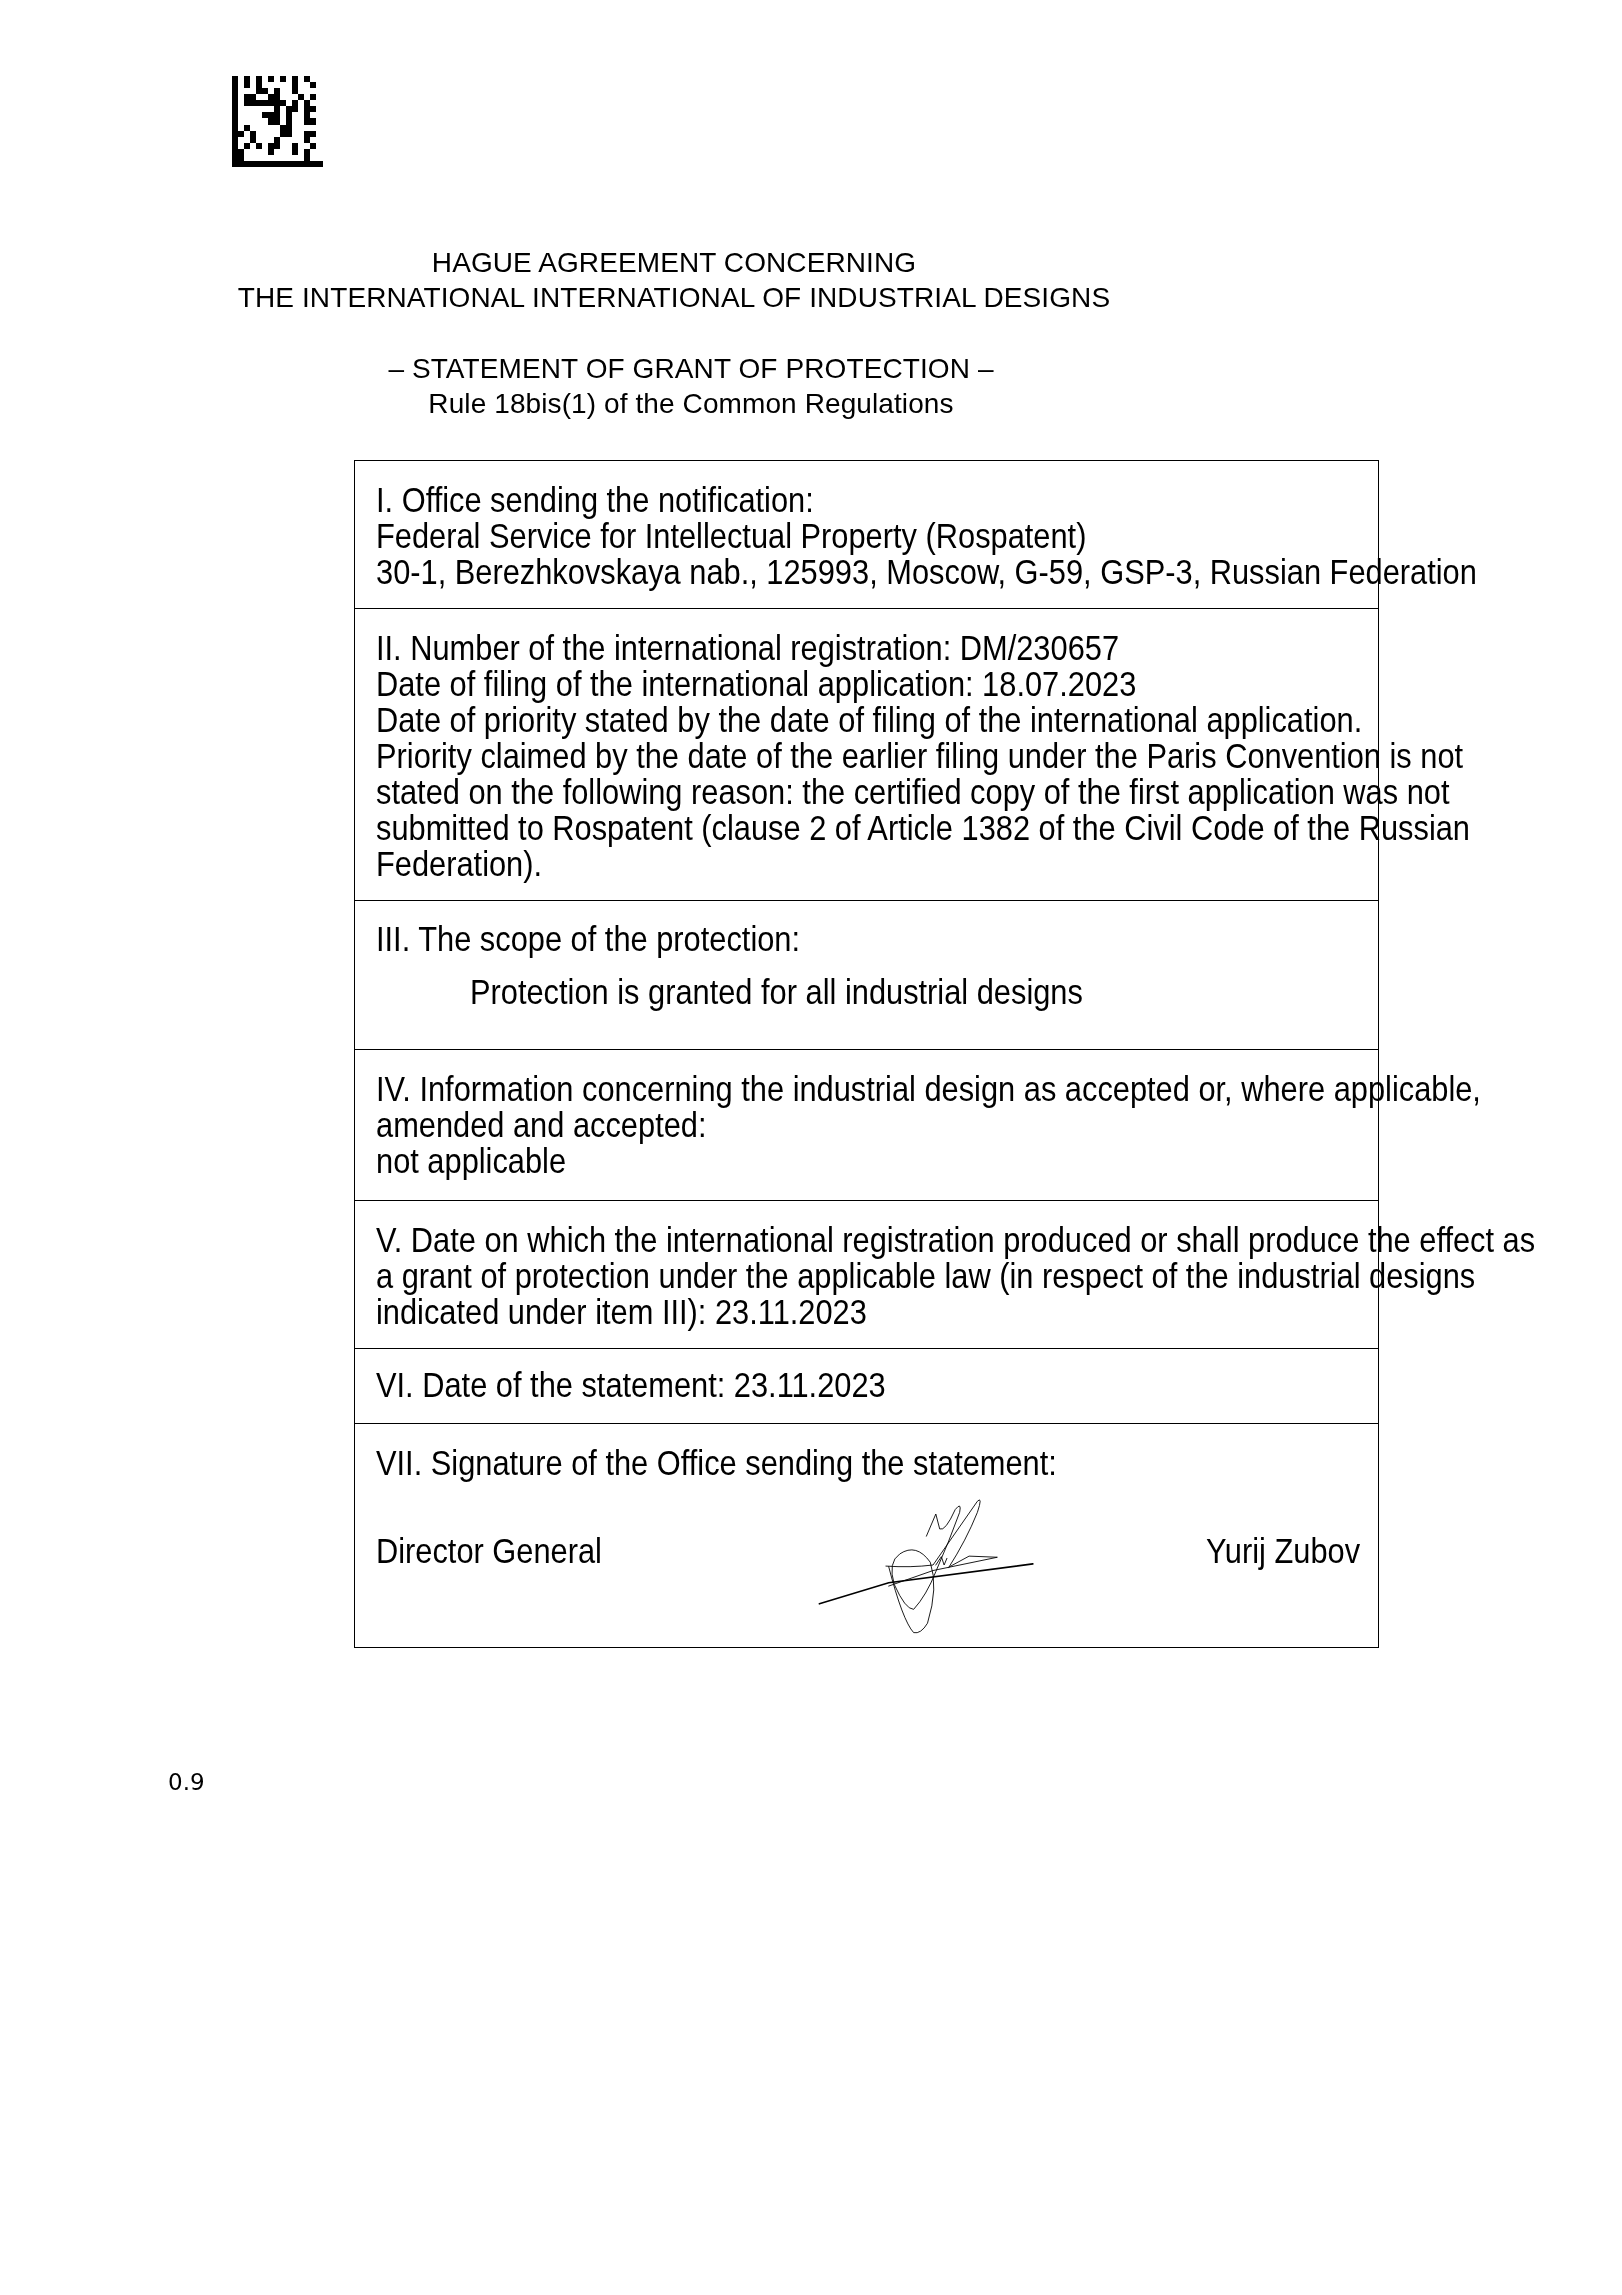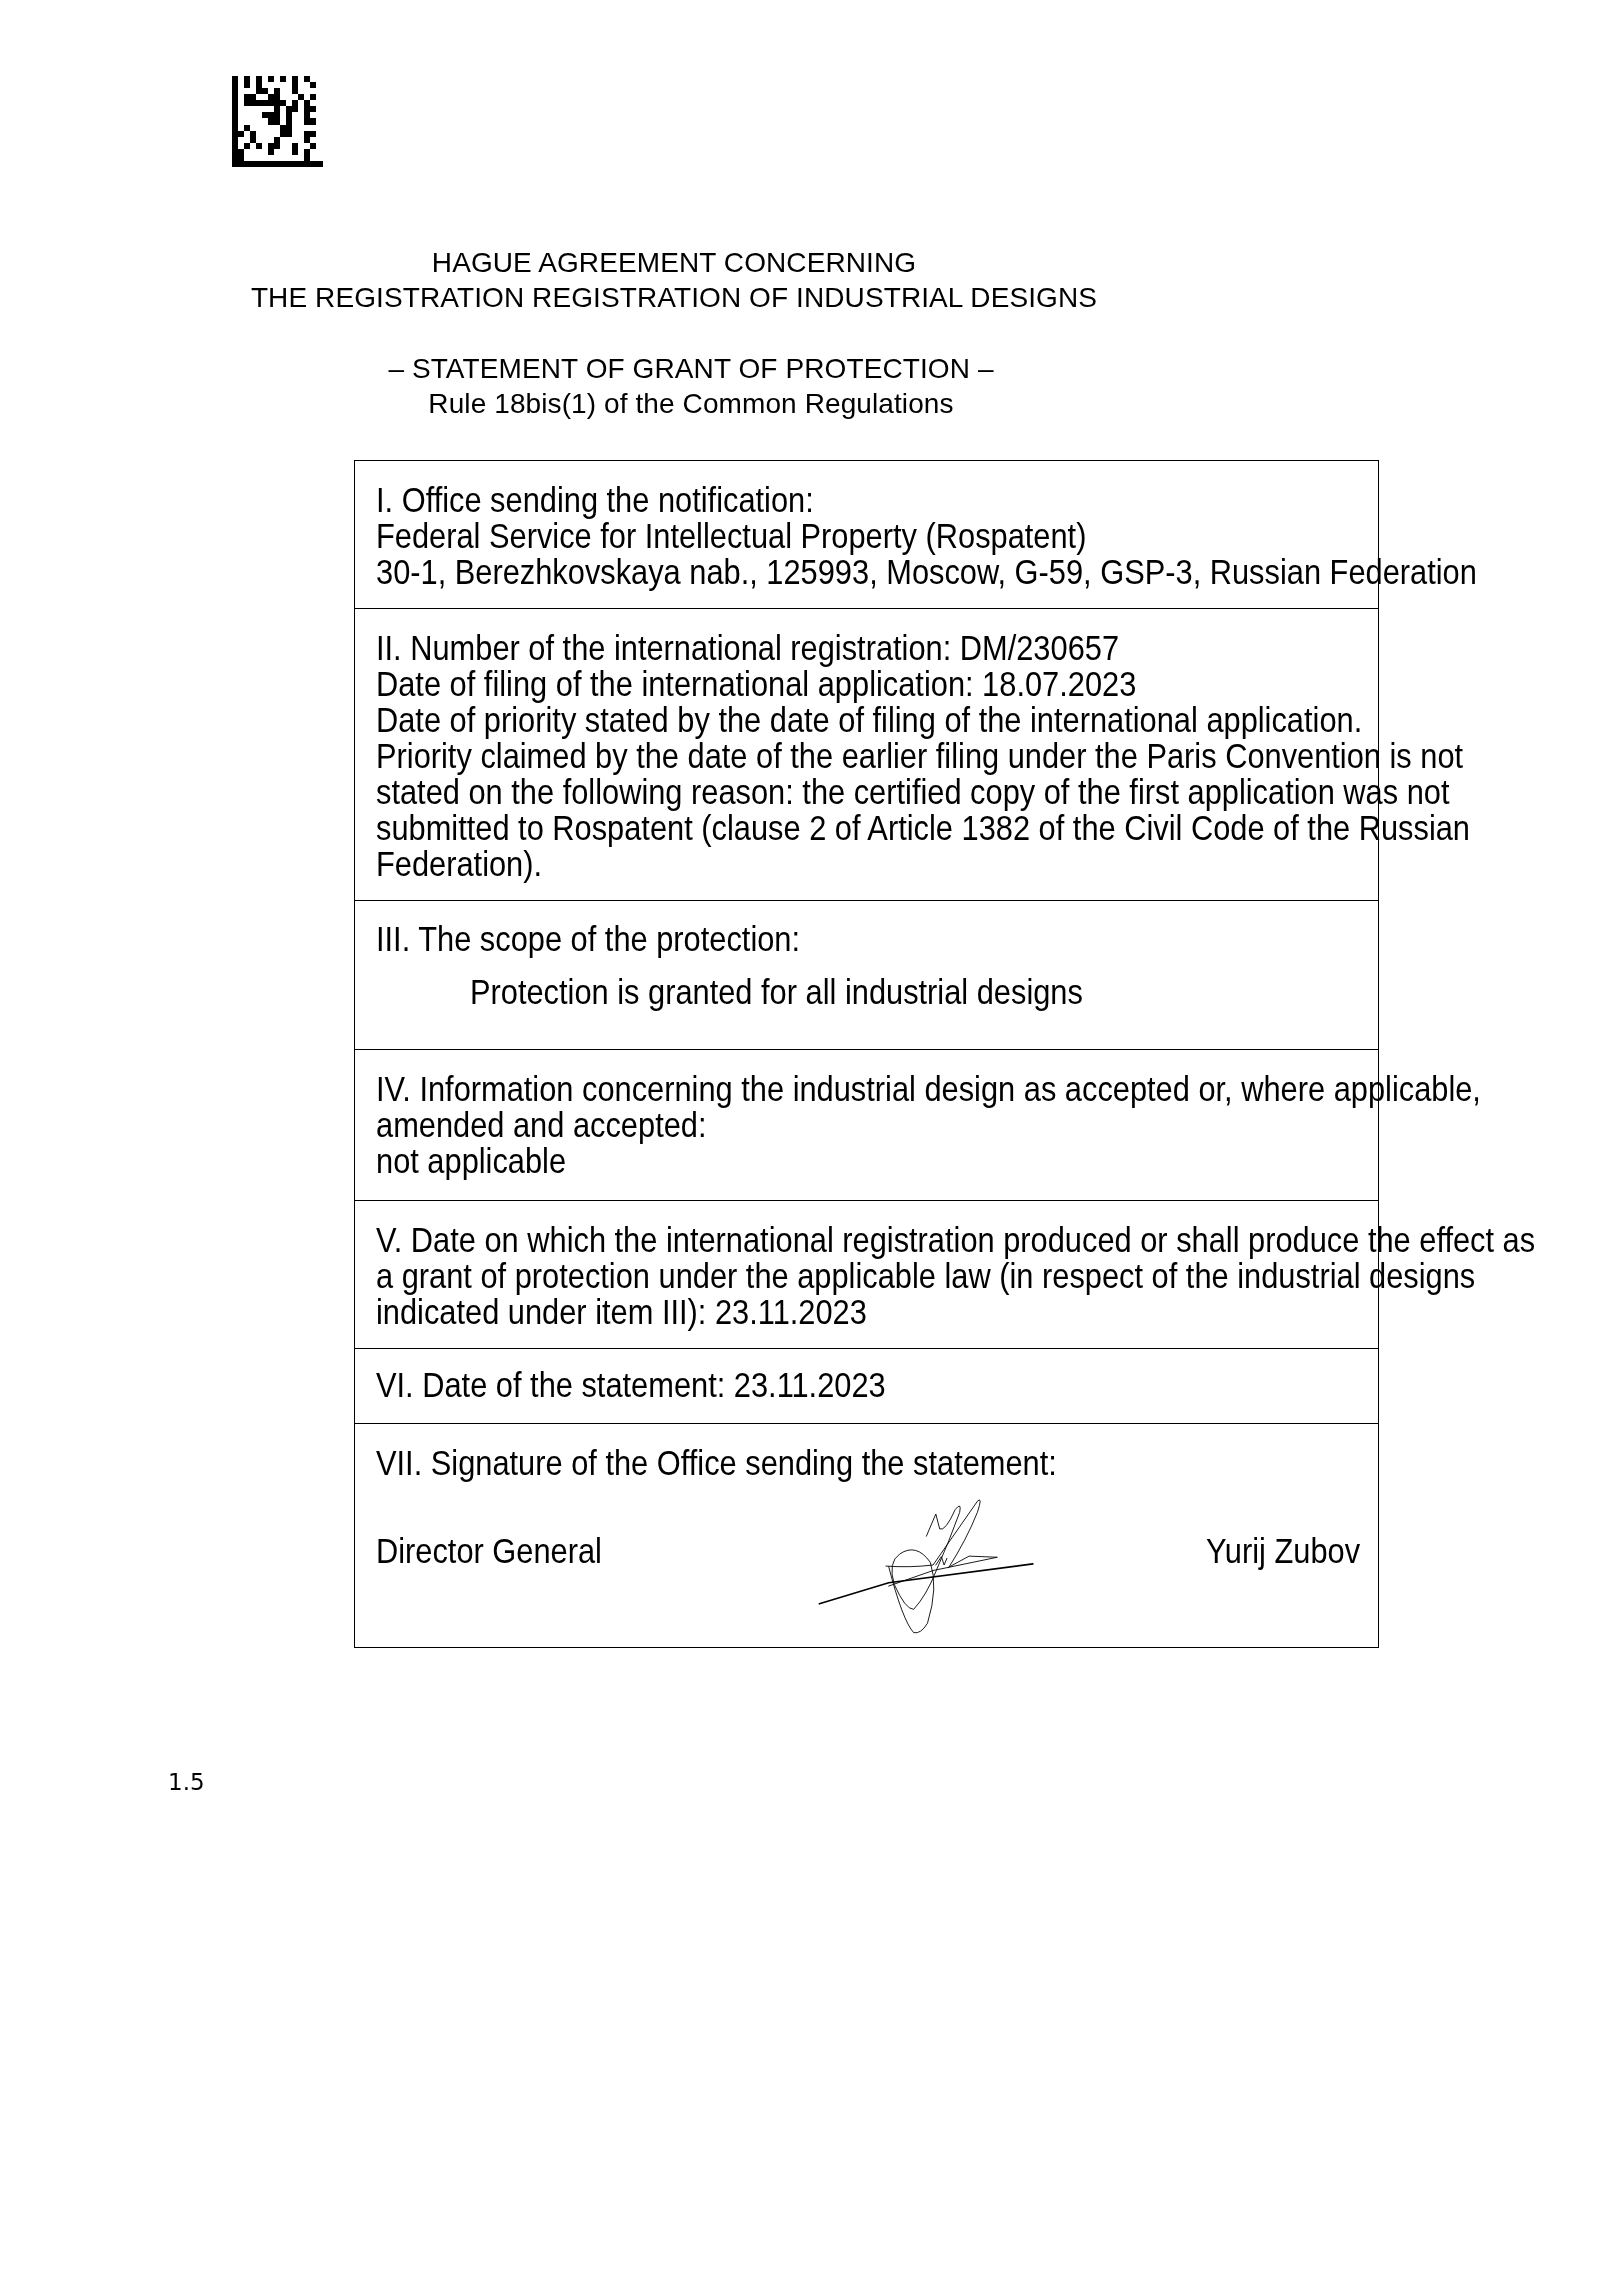--- a/index.html
+++ b/index.html
@@ -75,21 +75,21 @@
     <rect x="6" y="11" width="1" height="2" fill="#000"></rect>
     <rect x="10" y="11" width="1" height="2" fill="#000"></rect>
     <rect x="13" y="11" width="1" height="1" fill="#000"></rect>
     <rect x="1" y="12" width="1" height="2" fill="#000"></rect>
     <rect x="12" y="12" width="1" height="2" fill="#000"></rect>
   </svg>
 </div>
 
 <div class="header h1">
   <span class="line">HAGUE AGREEMENT CONCERNING</span>
-  <span class="line">THE REGISTRATION REGISTRATION OF INDUSTRIAL DESIGNS</span>
+  <span class="line">THE INTERNATIONAL INTERNATIONAL OF INDUSTRIAL DESIGNS</span>
 </div>
 
 <div class="header h2">
   <span class="line">– STATEMENT OF GRANT OF PROTECTION –</span>
   <span class="line">Rule 18bis(1) of the Common Regulations</span>
 </div>
 
 <div class="frame">
 
   <div class="section s1">
@@ -146,14 +146,14 @@
 <div class="signature">
   <svg viewBox="0 0 460 280" fill="none" stroke="#000" stroke-linecap="round">
     <path d="M35 210 L160 172 L420 138" stroke-width="3"></path>
     <path d="M160 178 L240 150 L356 126 L305 124 L270 143" stroke-width="1.6"></path>
     <path d="M228 88 L245 48 L252 75 Q262 80 280 40 Q292 25 288 45 Q270 95 245 152 Q228 195 205 220 Q190 220 170 175 Q158 135 180 120 Q210 100 235 135 Q250 180 230 245 Q218 265 205 262 Q185 240 160 143" stroke-width="1.6"></path>
     <path d="M155 142 Q200 145 240 140 L320 25 Q330 15 320 45 Q300 95 268 145" stroke-width="1.6"></path>
     <path d="M245 140 L255 125 L260 140 L265 128" stroke-width="1.6"></path>
   </svg>
 </div>
 
-<div class="page-num">1.5</div>
+<div class="page-num">0.9</div>
 
 
 </body></html>

